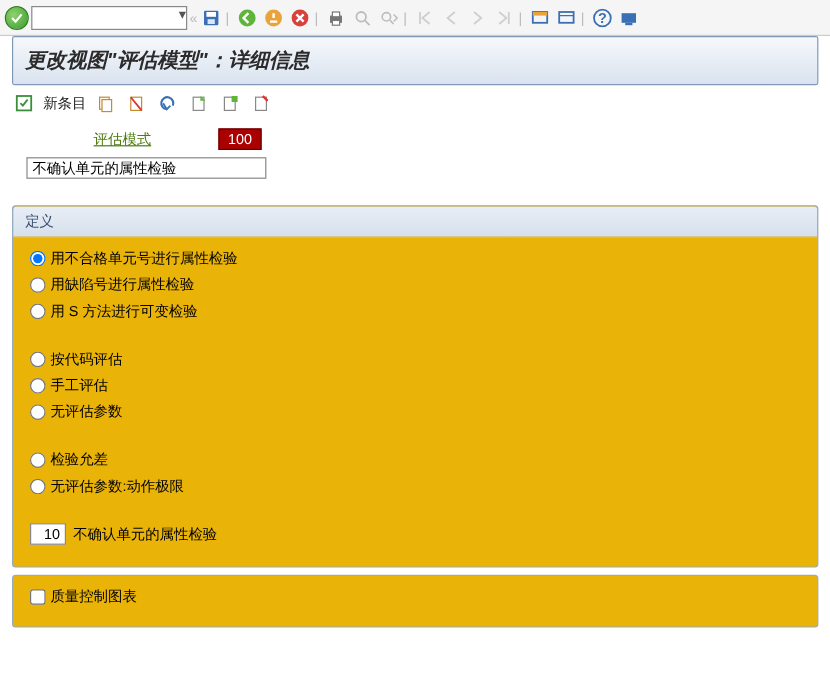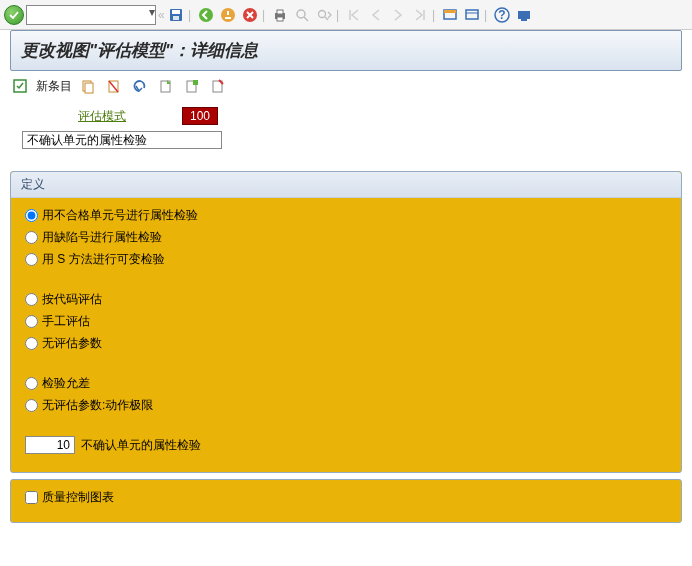--- a/index.html
+++ b/index.html
@@ -19,21 +19,21 @@
 .app-toolbar .ico { width: 20px; height: 20px; display: inline-flex; align-items: center; justify-content: center; cursor: pointer; }
 .new-entry-lbl { color: #222; }
 
 .form-area { padding: 4px 22px 12px 22px; }
 .form-row { display: flex; align-items: center; height: 22px; margin-bottom: 2px; }
 .form-row label { width: 160px; }
 .form-row label.link { color: #4d7c0f; text-decoration: underline; cursor: pointer; text-align: center; }
 .field-100 { width: 36px; height: 18px; background: #a00; color: #fff; text-align: center; border: 1px solid #650000; line-height: 16px; }
 .text-input { height: 18px; border: 1px solid #888; padding: 0 4px; background: #fff; }
 .long-input { width: 200px; }
-.short-input { width: 50px; text-align: right; }
+.short-input { width: 30px; text-align: right; }
 
 .groupbox { margin: 6px 10px; border: 1px solid #95abc2; border-radius: 3px; background: #eab308; }
 .groupbox .gb-title { padding: 4px 10px; color: #3a5070; background: linear-gradient(#e8eef6, #d7e0ec); border-bottom: 1px solid #c2cfde; border-radius: 3px 3px 0 0; }
 .groupbox .gb-body { padding: 6px 14px 14px 14px; }
 .radio-row, .check-row { display: flex; align-items: center; height: 22px; gap: 4px; }
 .radio-row input, .check-row input { margin: 0; }
 .spacer { height: 18px; }
 
 svg { display: block; }
 </style>

